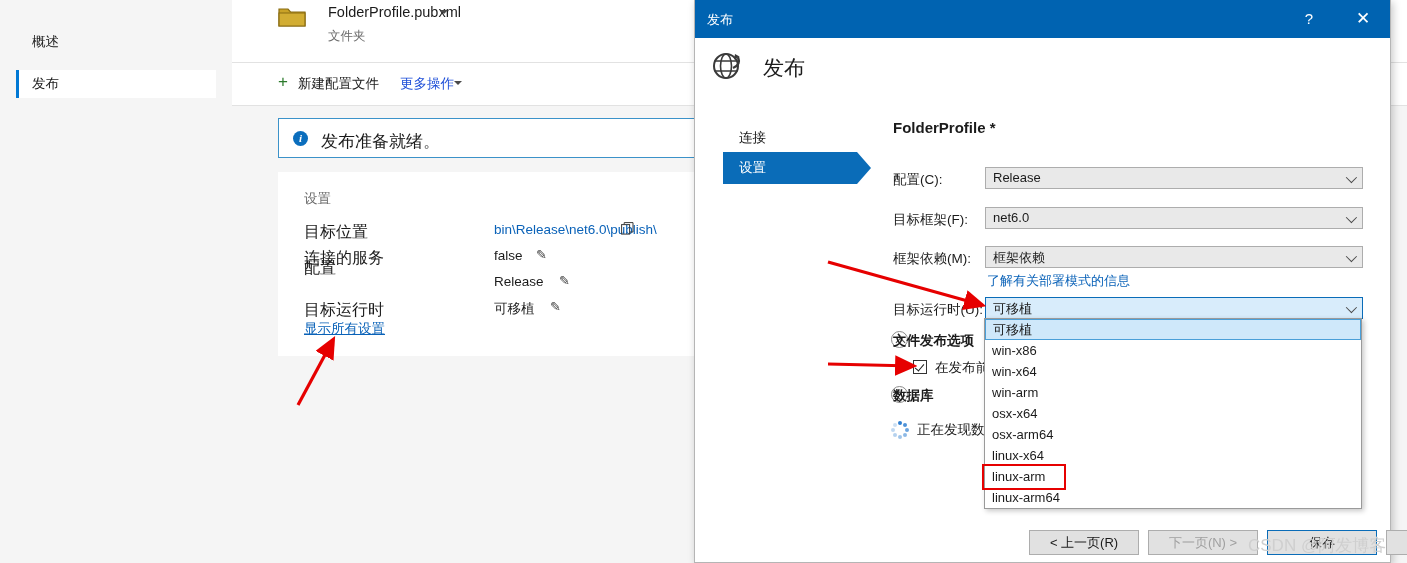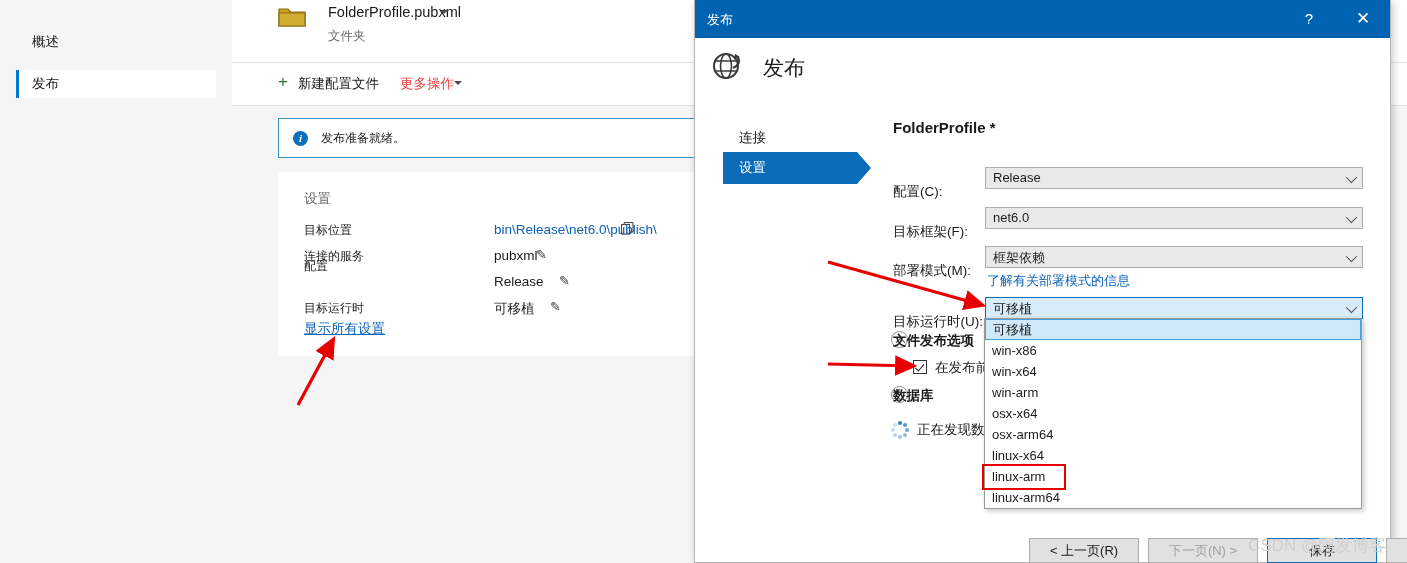--- a/index.html
+++ b/index.html
@@ -71,21 +71,21 @@
     position: absolute; left: 46px; top: 13px;
     width: 13px; height: 13px; color: #2b7a2b; font-size: 17px;
     line-height: 12px; font-weight: 300;
   }
   .tb-new {
     position: absolute; left: 66px; top: 12px;
     font-size: 13.5px; color: #1b1b1b;
   }
   .tb-more {
     position: absolute; left: 168px; top: 12px;
-    font-size: 13.5px; color: #ef4444;
+    font-size: 13.5px; color: #1d4ed8;
   }
   .tb-more-caret {
     position: absolute; left: 222px; top: 18px;
     width: 0; height: 0;
     border-left: 4px solid transparent; border-right: 4px solid transparent;
     border-top: 4px solid #4a4a4a;
   }
   .tb-rule {
     position: absolute; left: 0; top: 105px; width: 100%; height: 1px;
     background: #e2e2e2;
@@ -100,35 +100,35 @@
   .info-icon {
     position: absolute; left: 14px; top: 12px;
     width: 15px; height: 15px; border-radius: 50%;
     background: #0b6ebd; color: #ffffff;
     font-size: 11px; font-weight: bold; font-style: italic;
     text-align: center; line-height: 15px;
     font-family: "Liberation Serif", serif;
   }
   .info-text {
     position: absolute; left: 42px; top: 11px;
-    font-size: 12px; color: #1b1b1b;
+    font-size: 17px; color: #1b1b1b;
   }
 
   
   .settings-card {
     position: absolute; left: 46px; top: 172px; width: 700px; height: 184px;
     background: #ffffff;
   }
   .sc-title {
     position: absolute; left: 26px; top: 18px;
     font-size: 13.5px; color: #6b6b6b;
   }
   .sc-row-label {
     position: absolute; left: 26px;
-    font-size: 12px; color: #1b1b1b;
+    font-size: 16px; color: #1b1b1b;
   }
   .sc-row-value {
     position: absolute; left: 216px;
     font-size: 13.5px; color: #1b1b1b;
   }
   .sc-row-value.link { color: #0a62b8; }
   .pencil {
     position: absolute; font-size: 13px; color: #3a3a3a;
   }
   .copy-ico {
@@ -193,21 +193,21 @@
     border-left: 14px solid #0a6cb8;
   }
 
   .profile-title {
     position: absolute; left: 198px; top: 119px;
     font-size: 15px; font-weight: bold; color: #1b1b1b;
   }
 
   .field-label {
     position: absolute; left: 198px;
-    font-size: 13.5px; color: #1b1b1b; margin-top: 12px;
+    font-size: 13.5px; color: #1b1b1b;
   }
   .combo {
     position: absolute; left: 290px; width: 378px; height: 22px;
     background: #e9e9e9; border: 1px solid #adadad;
     box-sizing: border-box;
     font-size: 13px; color: #1b1b1b;
     padding: 2px 0 0 7px;
   }
   .combo.focused {
     background: #d8ecfb; border: 1px solid #0a6cb8;
@@ -292,21 +292,21 @@
     position: absolute; left: 982px; top: 464px; width: 84px; height: 26px;
     border: 2px solid #e60000; box-sizing: border-box;
     z-index: 40;
   }
 
   
   .dlg-footer {
     position: absolute; left: 0; bottom: 14px; width: 100%; height: 26px;
   }
   .btn {
-    position: absolute; top: 16px; width: 110px; height: 25px;
+    position: absolute; top: 8px; width: 110px; height: 25px;
     background: #e1e1e1; border: 1px solid #adadad;
     box-sizing: border-box;
     font-size: 13px; color: #1b1b1b;
     text-align: center; line-height: 23px;
   }
   .btn.disabled { color: #a0a0a0; }
   .btn.focused { border: 1px solid #0a6cb8; }
 
   .watermark {
     position: absolute; left: 1248px; top: 534px;
@@ -360,21 +360,21 @@
     <div class="sc-title">设置</div>
 
     <div class="sc-row-label" style="top:50px">目标位置</div>
     <div class="sc-row-value link" style="top:50px">bin\Release\net6.0\publish\</div>
     <svg class="copy-ico" style="top:50px" viewBox="0 0 13 13">
       <rect x="0.6" y="2.6" width="8" height="9.5" fill="none" stroke="#3a3a3a" stroke-width="1"></rect>
       <path d="M3.2 2.6 V0.6 H12 V10 H8.8" fill="none" stroke="#3a3a3a" stroke-width="1"></path>
     </svg>
 
     <div class="sc-row-label" style="top:76px">连接的服务</div>
-    <div class="sc-row-value" style="top:76px">pubxml</div>
+    <div class="sc-row-value" style="top:76px">false</div>
     <div class="pencil" style="left:258px; top:75px">✎</div>
 
     <div class="sc-row-label" style="top:86px">配置</div>
     <div class="sc-row-value" style="top:102px">Release</div>
     <div class="pencil" style="left:281px; top:101px">✎</div>
 
     <div class="sc-row-label" style="top:128px">目标运行时</div>
     <div class="sc-row-value" style="top:128px">可移植</div>
     <div class="pencil" style="left:272px; top:127px">✎</div>
 
@@ -416,21 +416,21 @@
     <span>Release</span>
     <span class="combo-caret"></span>
   </div>
 
   <div class="field-label" style="top:211px">目标框架(F):</div>
   <div class="combo" style="top:207px">
     <span>net6.0</span>
     <span class="combo-caret"></span>
   </div>
 
-  <div class="field-label" style="top:250px">部署模式(M):</div>
+  <div class="field-label" style="top:250px">框架依赖(M):</div>
   <div class="combo" style="top:246px">
     <span>框架依赖</span>
     <span class="combo-caret"></span>
   </div>
   <div class="learnlink">了解有关部署模式的信息</div>
 
   <div class="field-label" style="top:301px">目标运行时(U):</div>
   <div class="combo focused" style="top:297px">
     <span>可移植</span>
     <span class="combo-caret"></span>

